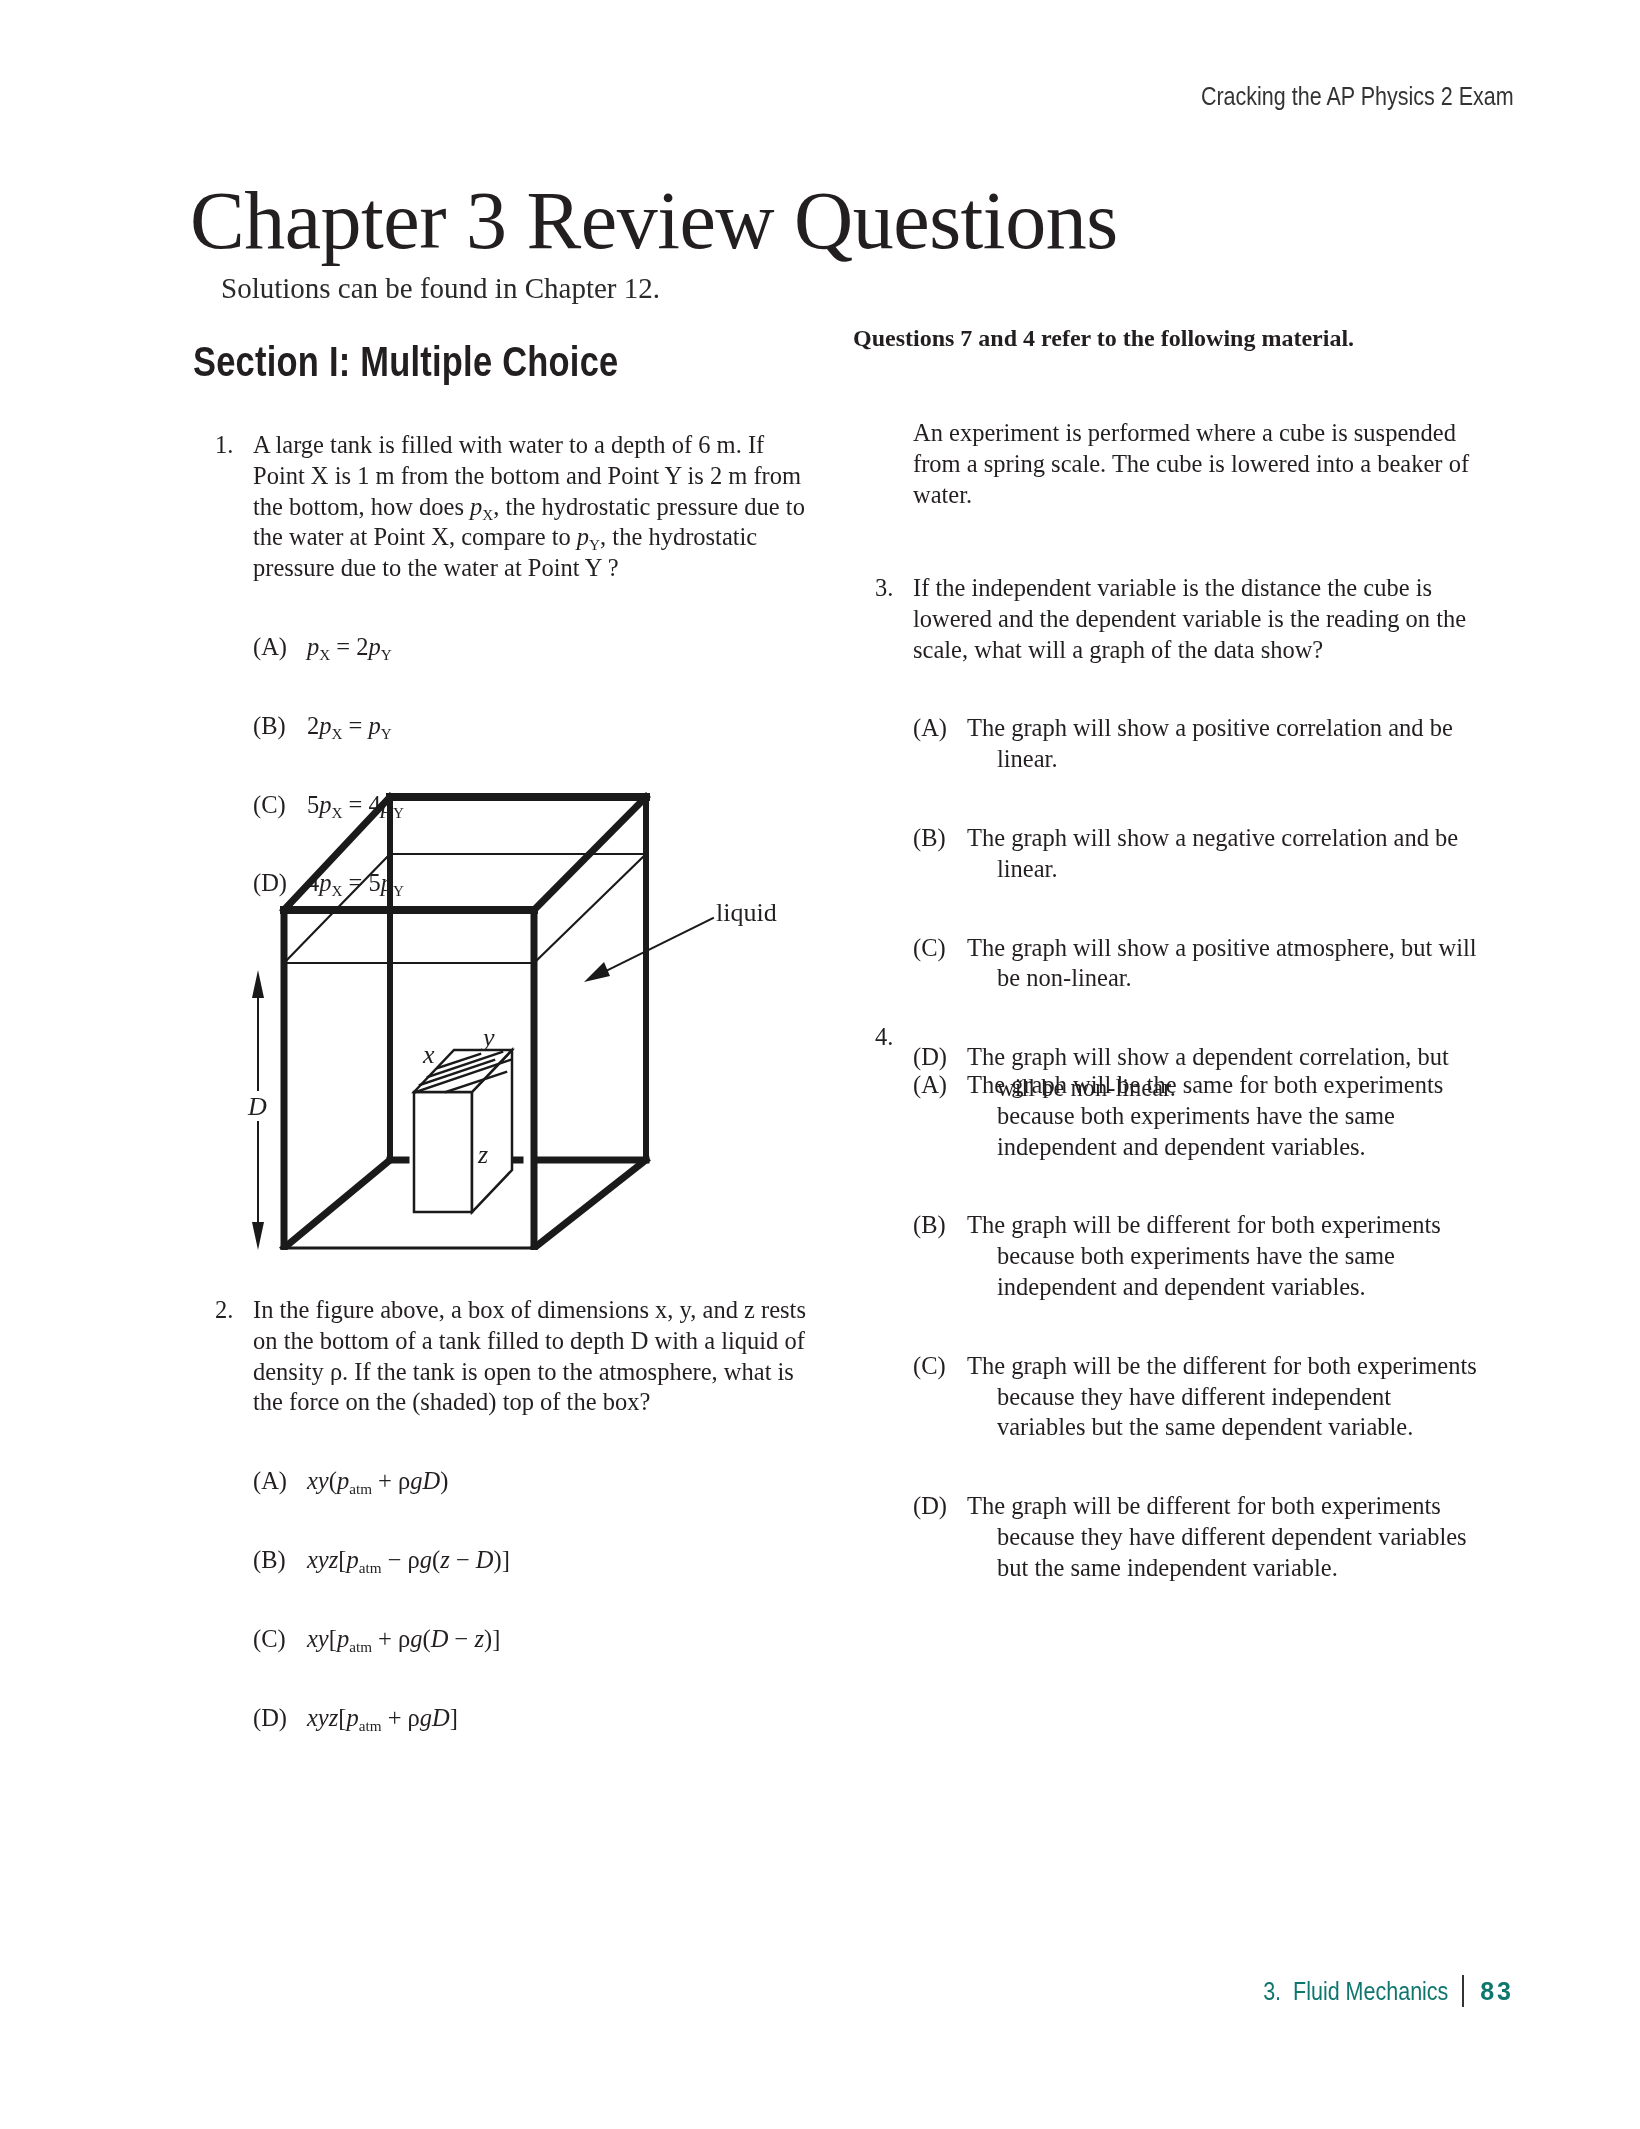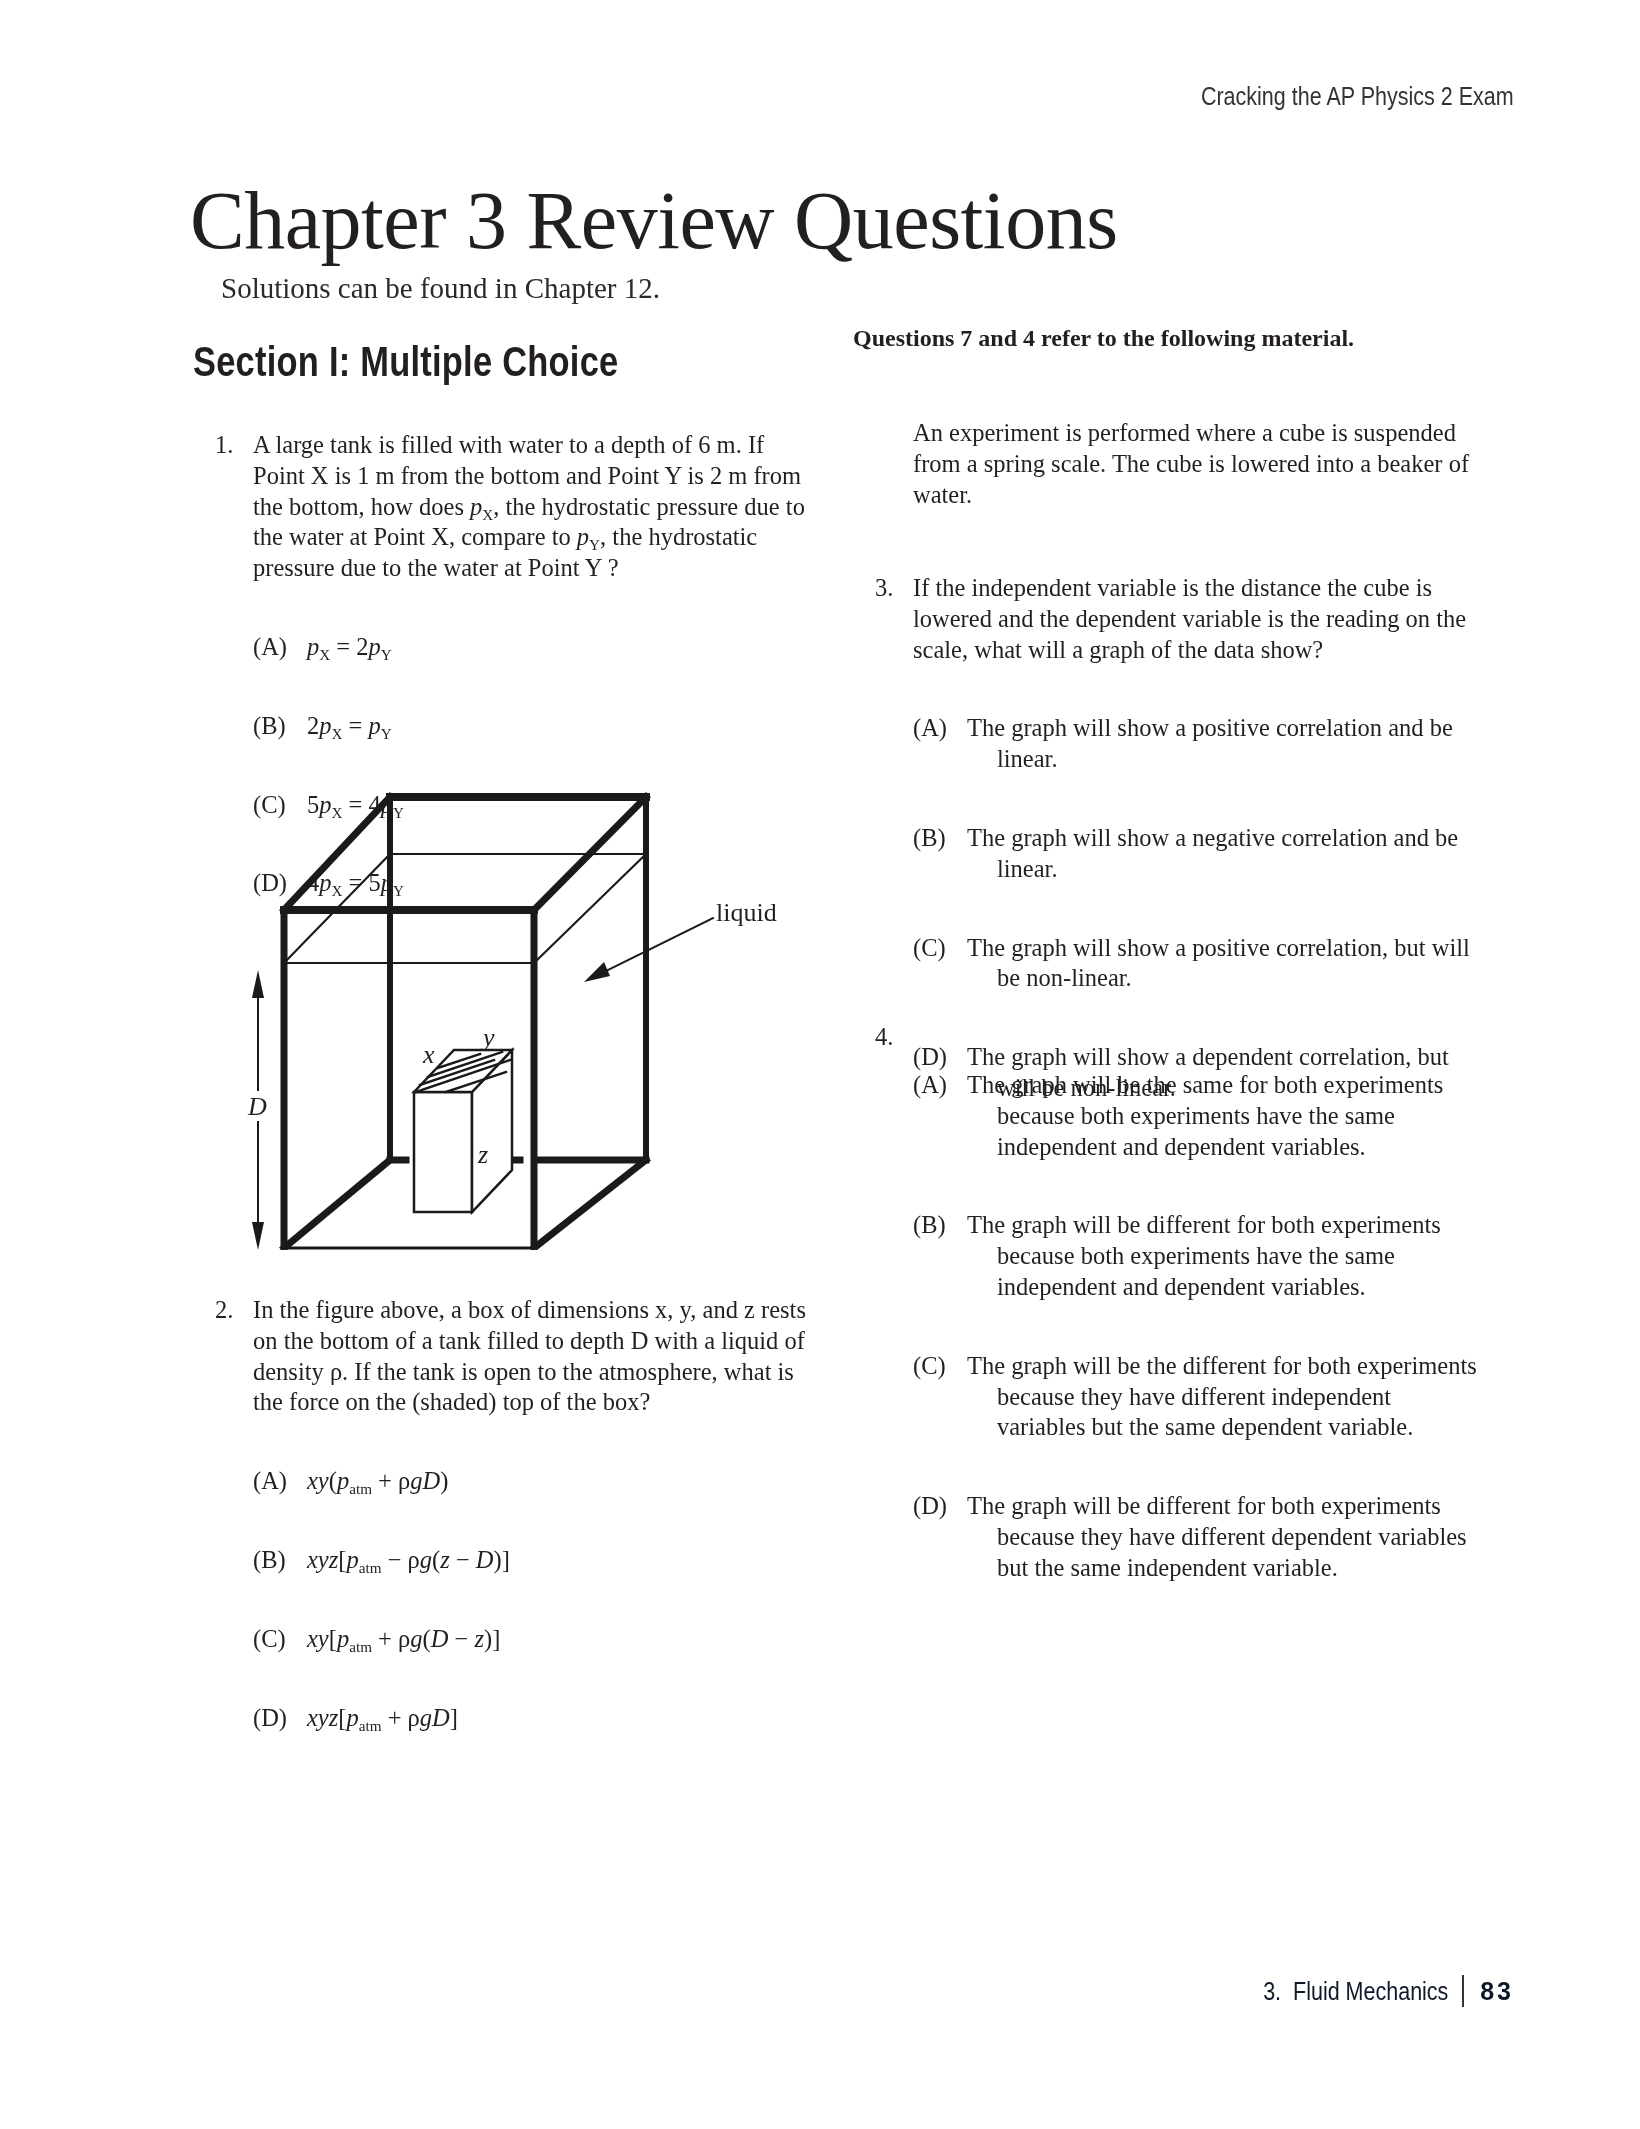--- a/index.html
+++ b/index.html
@@ -25,21 +25,21 @@
   sub { font-size:0.62em; vertical-align:-0.35em; line-height:0; }
 
   .mathchoices .choice { margin-bottom:18px; }
 
   .ref-head { left:853px; top:325px; font-size:24px; font-weight:bold; }
   .passage { left:913px; top:418px; width:560px; font-size:24.5px; line-height:30.8px; }
 
   .figure { left:248px; top:780px; width:560px; height:470px; }
   .fig-label { font-family:"Liberation Serif", "DejaVu Serif", serif; font-size:26px; position:absolute; }
 
-  .footer { right:126px; top:1975px; font-size:25px; display:flex; align-items:center; color:#0f172a; }
+  .footer { right:126px; top:1975px; font-size:25px; display:flex; align-items:center; color:#0f766e; }
   .footer .chap { transform:scaleX(0.86); transform-origin:right center; }
   .footer .sep { width:2px; height:32px; background:#333; margin:0 16px 0 14px; }
   .footer .page { font-weight:bold; letter-spacing:3px; }
 </style>
 </head>
 <body>
 
 <div class="abs sans running-head">Cracking the AP Physics 2 Exam</div>
 
 <h1 class="abs serif chapter-title">Chapter 3 Review Questions</h1>
@@ -162,21 +162,21 @@
     <div class="choice">
         <span class="lbl">(A)</span>
         <span class="txt">The graph will show a positive correlation and be linear.</span>
       </div>
     <div class="choice">
         <span class="lbl">(B)</span>
         <span class="txt">The graph will show a negative correlation and be linear.</span>
       </div>
     <div class="choice">
         <span class="lbl">(C)</span>
-        <span class="txt">The graph will show a positive correlation, but will be non-linear.</span>
+        <span class="txt">The graph will show a positive atmosphere, but will be non-linear.</span>
       </div>
     <div class="choice">
         <span class="lbl">(D)</span>
         <span class="txt">The graph will show a dependent correlation, but will be non-linear.</span>
       </div>
   </div>
 </div>
 
 <div class="q serif hang" style="left:875px; top:1022px; width:605px;">
   <span class="num">4.</span>

